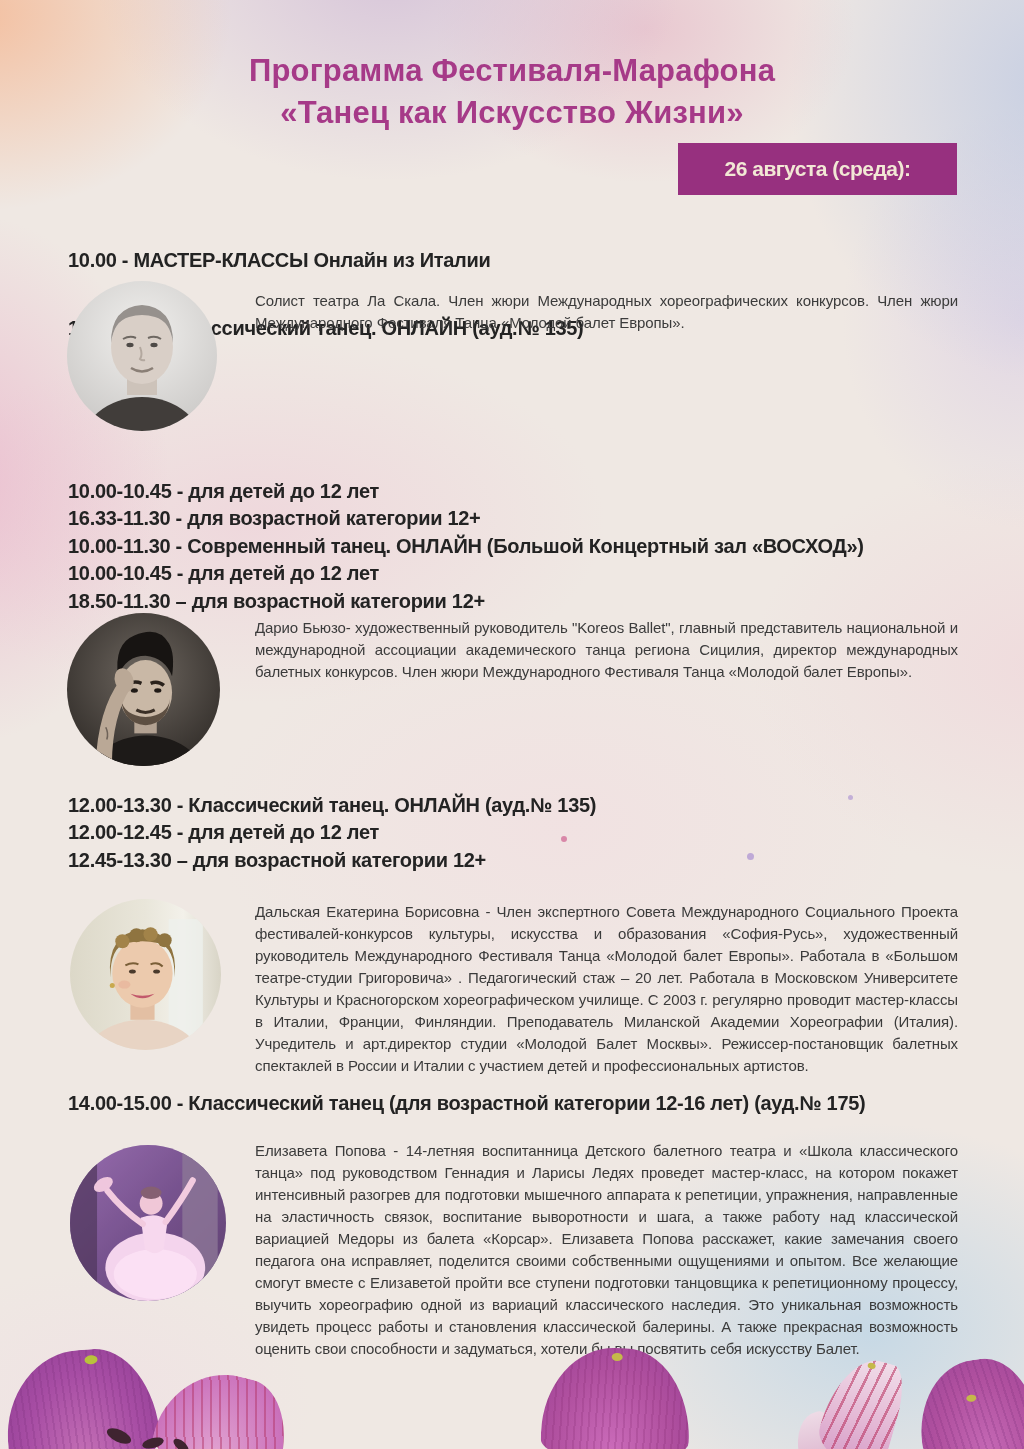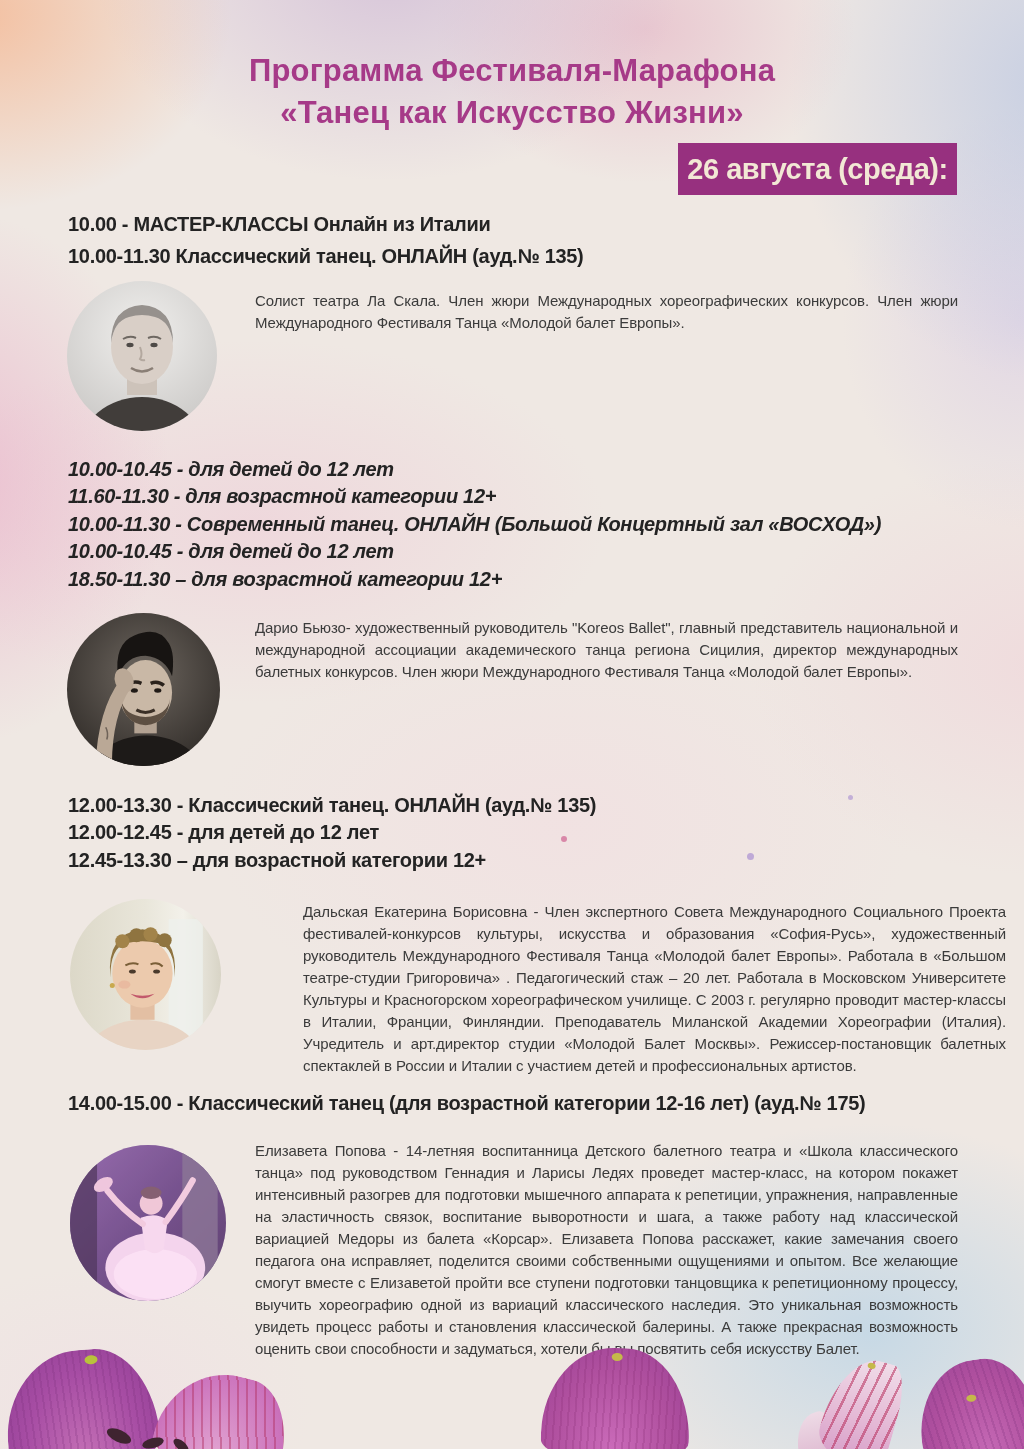--- a/index.html
+++ b/index.html
@@ -17,37 +17,37 @@
       radial-gradient(ellipse 420px 300px at 102% 46%, rgba(240,196,210,0.35), rgba(240,196,210,0) 70%),
       radial-gradient(ellipse 500px 300px at 55% 57%, rgba(244,216,224,0.40), rgba(244,216,224,0) 70%),
       radial-gradient(ellipse 430px 300px at 85% 92%, rgba(150,198,232,0.45), rgba(150,198,232,0) 70%),
       radial-gradient(ellipse 300px 200px at 10% 97%, rgba(240,220,228,0.50), rgba(240,220,228,0) 70%),
       #efe8e3;
   }
   .title{position:absolute; top:50px; left:0; width:1024px; margin:0; text-align:center;
          color:#a63a88; font-weight:bold;}
   .title span{display:block; font-size:31px; line-height:42px; letter-spacing:0.2px;text-align:center;}
   .date-banner{position:absolute; left:678px; top:143px; width:279px; height:52px;
-         background:#97307f; color:#f2e8d5; font-size:29px; font-weight:bold;
+         background:#97307f; color:#f2e8d5; font-size:21px; font-weight:bold;
          display:flex; align-items:center; justify-content:center; letter-spacing:-0.5px;}
   .sched{position:absolute; left:68px;}
   .sline{font-size:20px; font-weight:bold; color:#232323; line-height:27.4px; letter-spacing:-0.3px; white-space:nowrap;}
-  #sched1 .sline{line-height:32px;}
+  #sched1 .sline{line-height:32px;margin-top:36px;}
   .bio{position:absolute; left:255px; width:703px; margin:0; font-size:15px; line-height:22px;
        color:#3b3b3b; text-align:justify; letter-spacing:-0.1px;}
   .photo{position:absolute; width:150px; height:150px; border-radius:50%; overflow:hidden;}
   .photo svg{display:block; width:100%; height:100%;}
   #photo1{left:67px; top:281px;}
   #bio1{top:290px;}
-  #sched2{top:456px;font-style:italic;}
+  #sched2{top:478px;}
   #photo2{left:67px; top:613px; width:153px; height:153px;}
   #bio2{top:617px;}
   #sched3{top:792px;}
   #photo3{left:70px; top:899px; width:151px; height:151px;}
-  #bio3{top:901px;margin-left:48px;}
+  #bio3{top:901px;}
   #sched4{top:1090px;}
   #photo4{left:70px; top:1145px; width:156px; height:156px;}
   #bio4{top:1140px;}
   #sched1{top:208px;}
   .petal{position:absolute;}
   .petal::after{content:""; position:absolute; border-radius:50%;}
   #petalA{left:6px; top:1350px; width:152px; height:120px; transform:rotate(-4deg);
     background:repeating-linear-gradient(86deg, rgba(120,45,120,0.22) 0 2px, rgba(0,0,0,0) 2px 7px),
                radial-gradient(ellipse at 50% 92%, #c571b6 0%, #a74da4 55%, #8e3c92 100%);
     border-radius:55% 45% 50% 50% / 80% 85% 25% 20%;}
@@ -121,21 +121,21 @@
       <path d="M56 58 q7 -4 13 -1" stroke="#6e6862" stroke-width="2" fill="none"></path>
       <path d="M81 57 q7 -3 13 1" stroke="#6e6862" stroke-width="2" fill="none"></path>
       <path d="M73 66 q3 8 0 12 q2 2 5 1" stroke="#b3a89f" stroke-width="2" fill="none"></path>
       <path d="M64 87 q11 7 22 0" stroke="#8a7f76" stroke-width="2.5" fill="none"></path>
     </svg>
   </div>
   <p class="bio" id="bio1">Солист театра Ла Скала. Член жюри Международных хореографических конкурсов. Член жюри Международного Фестиваля Танца «Молодой балет Европы».</p>
 
   <div class="sched" id="sched2">
     <div class="sline">10.00-10.45 - для детей до 12 лет</div>
-    <div class="sline">11.60-11.30 - для возрастной категории 12+</div>
+    <div class="sline">16.33-11.30 - для возрастной категории 12+</div>
     <div class="sline">10.00-11.30 - Современный танец. ОНЛАЙН (Большой Концертный зал «ВОСХОД»)</div>
     <div class="sline">10.00-10.45 - для детей до 12 лет</div>
     <div class="sline">18.50-11.30 – для возрастной категории 12+</div>
   </div>
 
   <div class="photo" id="photo2">
     <svg viewBox="0 0 150 150">
       <defs>
         <radialGradient id="p2bg" cx="50%" cy="40%" r="80%">
           <stop offset="0" stop-color="#6d665f"></stop>

